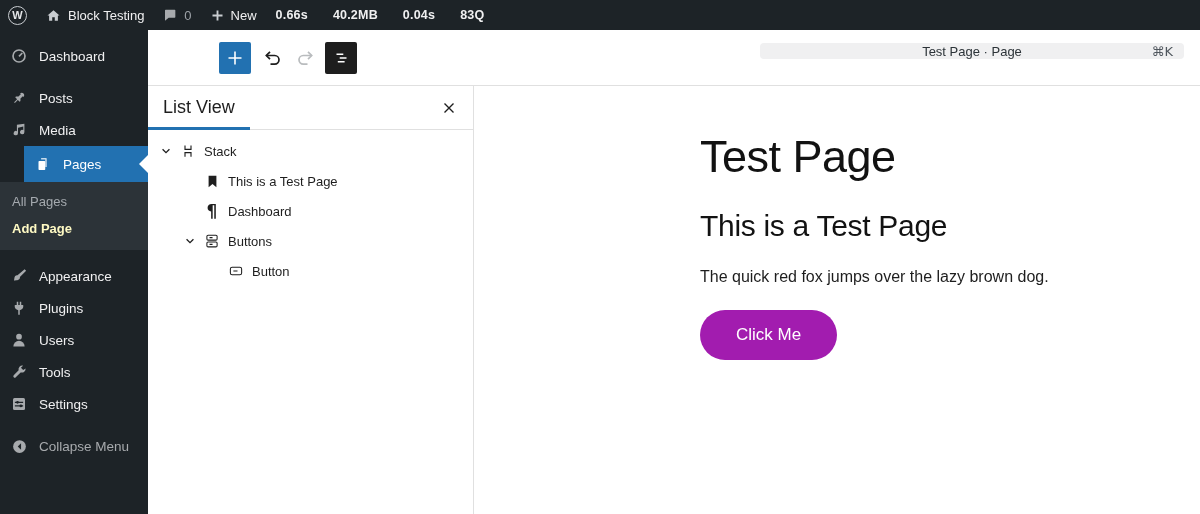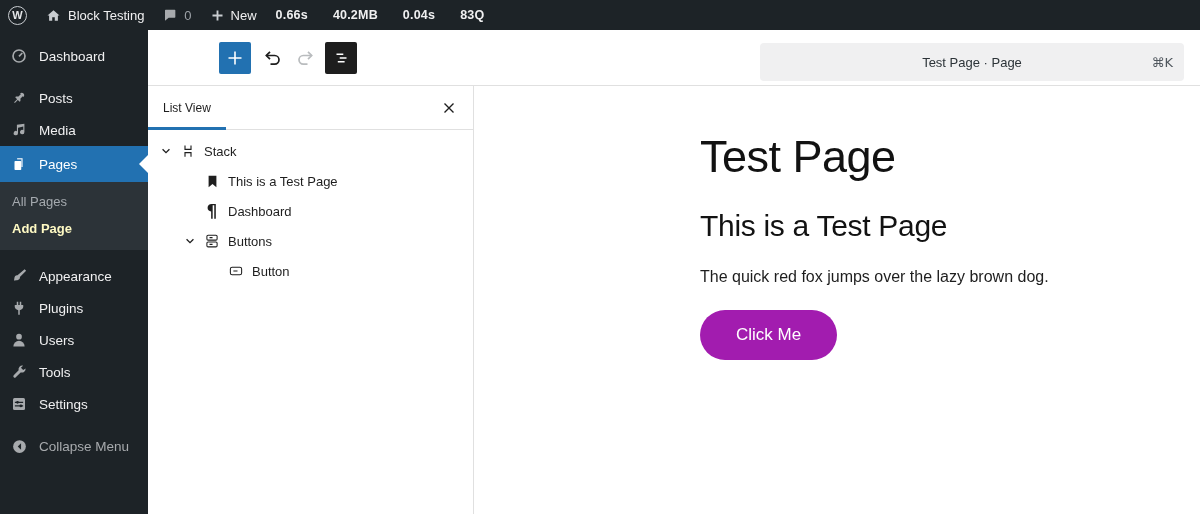--- a/index.html
+++ b/index.html
@@ -19,49 +19,49 @@
 
   
   .sidebar { position:absolute; left:0; top:30px; width:148px; height:484px;
     background:#1d2327; color:#f0f0f1; font-size:13.5px; }
   .menu-pad { height:10px; }
   .menu-sep { height:10px; }
   .menu-item { position:relative; display:flex; align-items:center; gap:10px;
     height:32px; padding:0 0 0 9px; cursor:pointer; }
   .mi-icon { width:20px; display:inline-flex; justify-content:center; color:#a7aaad; flex:0 0 20px; }
   .mi-label { color:#f0f0f1; }
-  .menu-item.active { background:#2271b1; height:36px; }
+  .menu-item.active { background:#2271b1; height:36px;margin-left:24px; }
   .menu-item.active .mi-icon, .menu-item.active .mi-label { color:#fff; }
   .menu-arrow { position:absolute; right:0; top:50%; transform:translateY(-50%);
     width:0; height:0; border:9px solid transparent; border-right-color:#fff; border-left-width:0; }
   .submenu { background:#2c3338; padding:6px 0 8px 0; }
   .submenu-item { padding:6px 0 6px 12px; color:#a5aaaf; cursor:pointer; font-size:13px; }
   .submenu-item.current { color:#fef9c3; font-weight:bold; }
   .menu-item.dim .mi-label, .menu-item.dim .mi-icon { color:#a7aaad; }
 
   
   .editor { position:absolute; left:148px; top:30px; width:1052px; height:484px; background:#fff; }
   .editor-header { position:absolute; left:0; top:0; width:100%; height:56px;
     background:#fff; border-bottom:1px solid #e0e0e0; display:flex; align-items:center; padding-left:71px; }
   .tool-btn { width:32px; height:32px; display:flex; align-items:center; justify-content:center;
     border:none; background:transparent; border-radius:2px; cursor:pointer; padding:0; }
   .inserter { background:#2271b1; margin-right:6px; }
   .lv-toggle { background:#1e1e1e; margin-left:4px; }
-  .cmd-pill { position:absolute; right:16px; top:13px; width:424px; height:38px;
+  .cmd-pill { position:absolute; right:16px; top:13px; width:424px; height:16px;
     background:#f0f0f1; border-radius:4px; display:flex; align-items:center; justify-content:center;
     font-size:13px; color:#2c3338; cursor:pointer; }
   .cmd-shortcut { position:absolute; right:11px; top:50%; transform:translateY(-50%);
     color:#50575e; font-family:"DejaVu Sans","Liberation Sans",sans-serif; font-size:13px; }
 
   
   .lv-panel { position:absolute; left:0; top:56px; width:326px; height:428px;
     background:#fff; border-right:1px solid #e0e0e0; }
   .lv-tabs { position:relative; height:44px; border-bottom:1px solid #e0e0e0;
     display:flex; align-items:stretch; }
-  .lv-tab { display:flex; align-items:center; padding:0 15px; font-size:12px;
+  .lv-tab { display:flex; align-items:center; padding:0 15px; font-size:18px;
     color:#1e1e1e; position:relative; cursor:pointer; }
   .lv-tab.active { font-weight:500; }
   .lv-tab.active::after { content:""; position:absolute; left:0; right:0; bottom:-1px;
     height:3px; background:#2271b1; }
   .lv-close { position:absolute; right:8px; top:50%; transform:translateY(-50%);
     width:32px; height:32px; display:flex; align-items:center; justify-content:center;
     background:transparent; border:none; cursor:pointer; }
   .lv-tree { padding-top:6px; }
   .lv-row { display:flex; align-items:center; height:30px; padding-left:8px;
     font-size:13px; color:#1e1e1e; cursor:pointer; }

